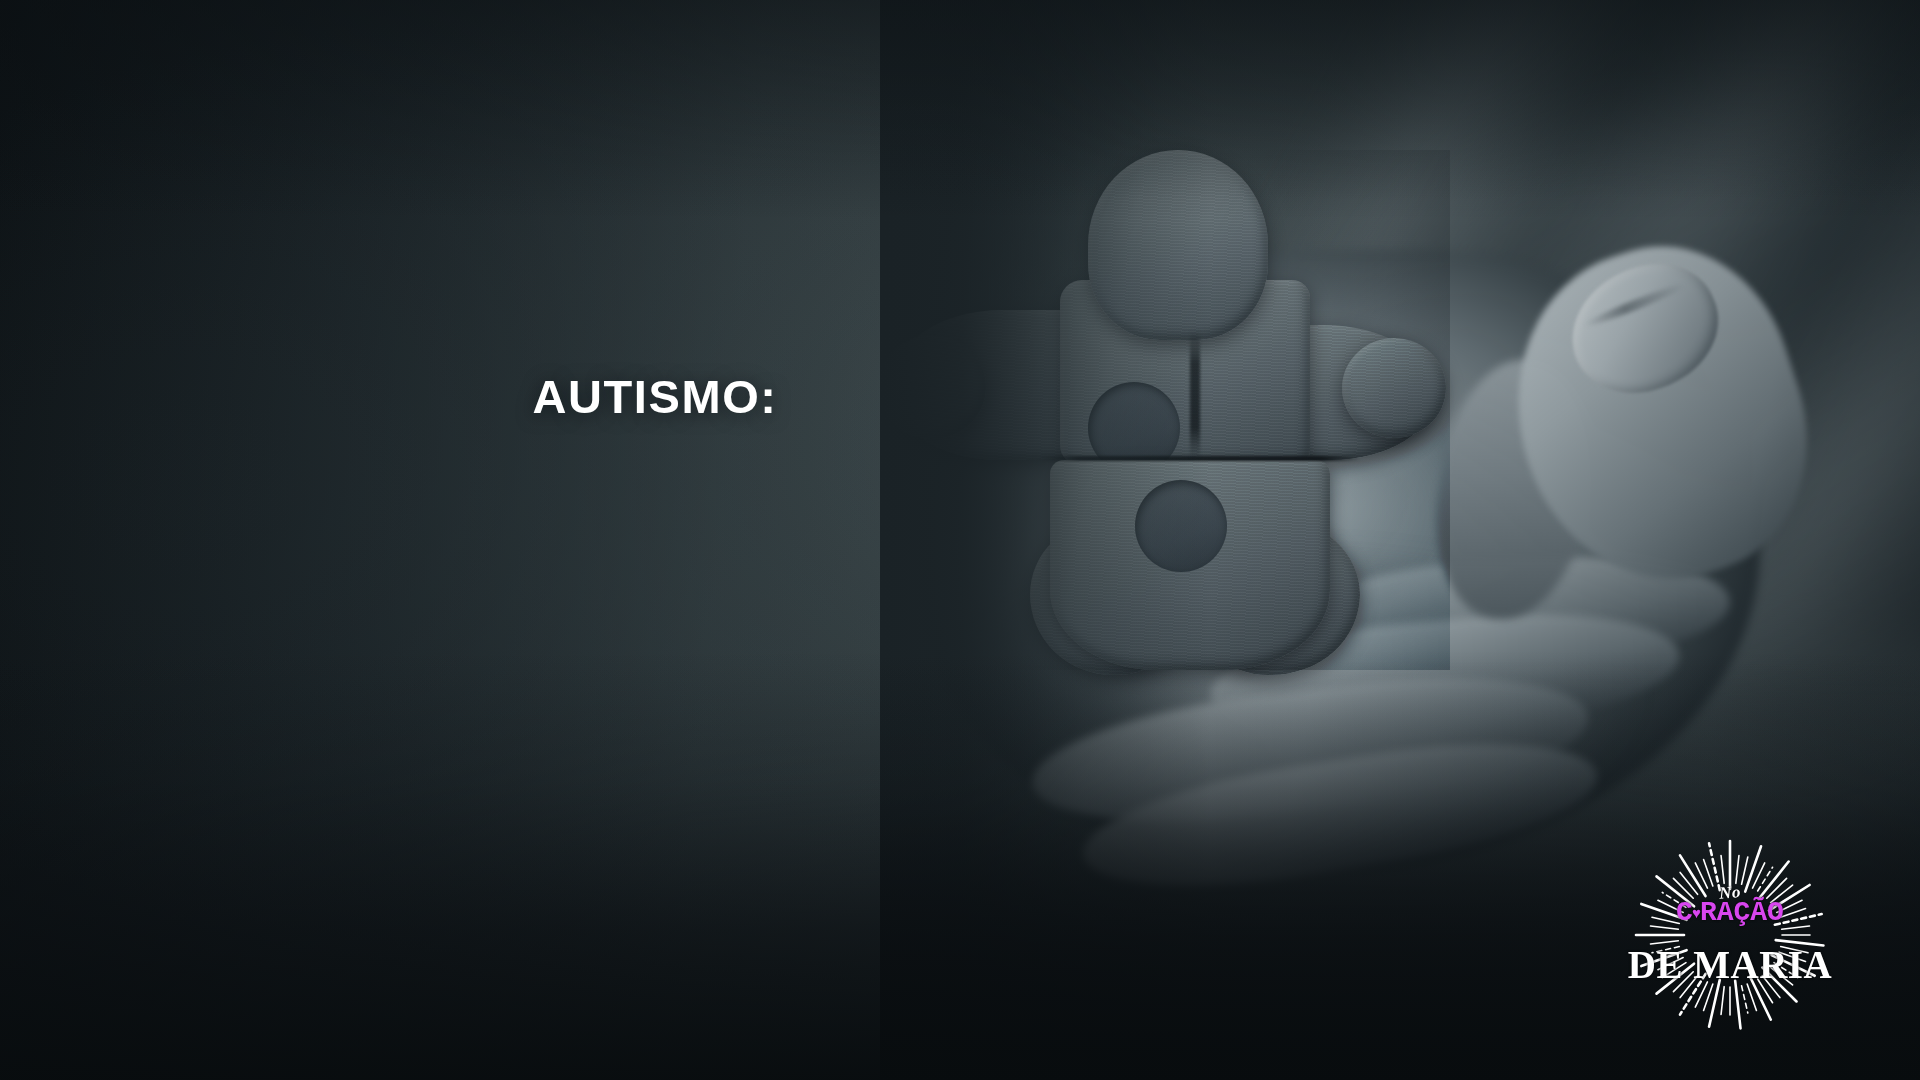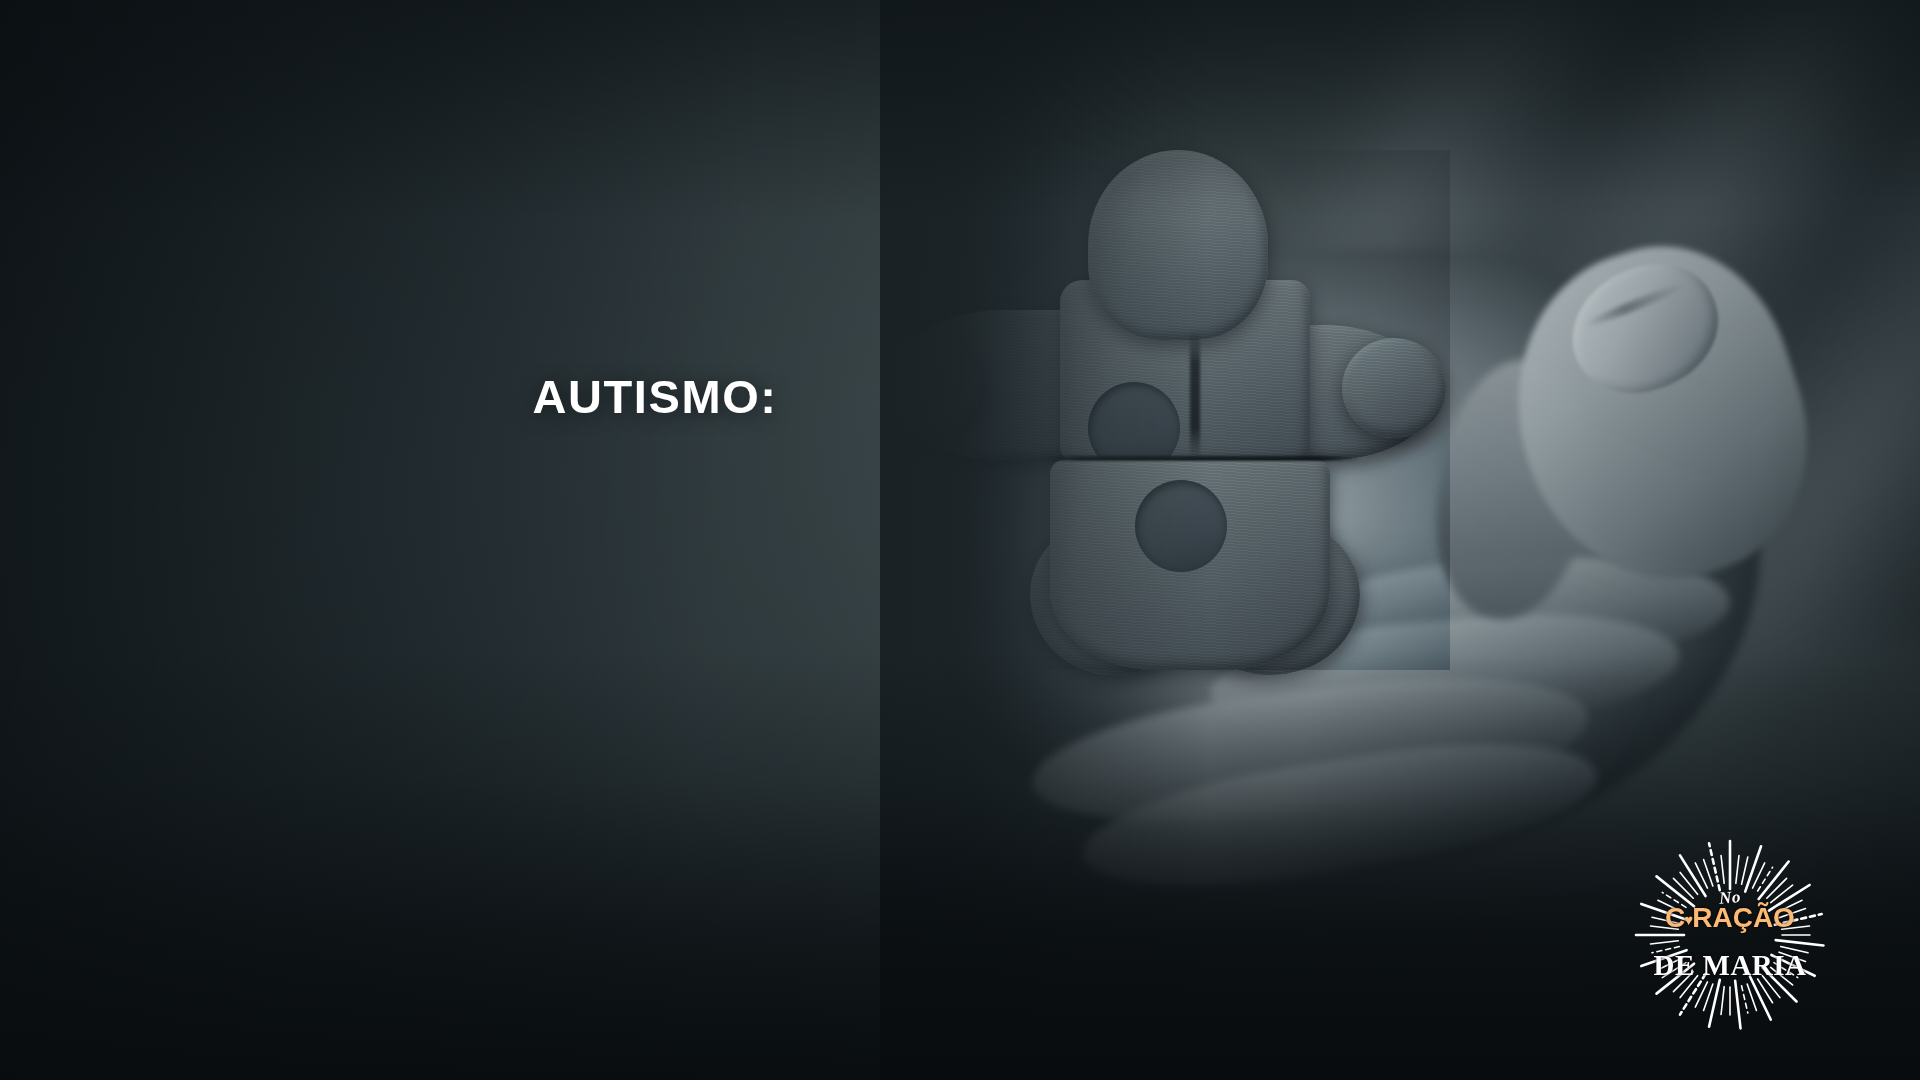--- a/index.html
+++ b/index.html
@@ -258,30 +258,30 @@
   }
   .lw-no{
     font-family:"Liberation Serif", serif;
     font-size:17px;font-style:italic;font-weight:700;
     color:#fff;letter-spacing:.5px;
     line-height:1;margin-bottom:-2px;
     transform:rotate(-4deg);
     text-shadow:0 0 2px rgba(0,0,0,.9);
   }
   .lw-coracao{
-    font-family:Liberation Sans, sans-serif;
+    font-family:Liberation Mono, monospace;
     font-size:28px;font-weight:700;
-    color:#fdba74;letter-spacing:0px;
+    color:#d946ef;letter-spacing:0px;
     line-height:1;
     text-shadow:0 0 3px rgba(0,0,0,.9);
     white-space:nowrap;
   }
   .lw-demaria{
     font-family:"Liberation Serif", serif;
-    font-size:29px;font-weight:700;
+    font-size:39px;font-weight:700;
     color:#fff;letter-spacing:.5px;
     line-height:1.05;margin-top:18px;
     text-shadow:0 0 3px rgba(0,0,0,.9);
     white-space:nowrap;
   }
   .lw-heart{
     display:inline-block;
     font-size:15px;
     vertical-align:2px;
     margin:0 -1px;

